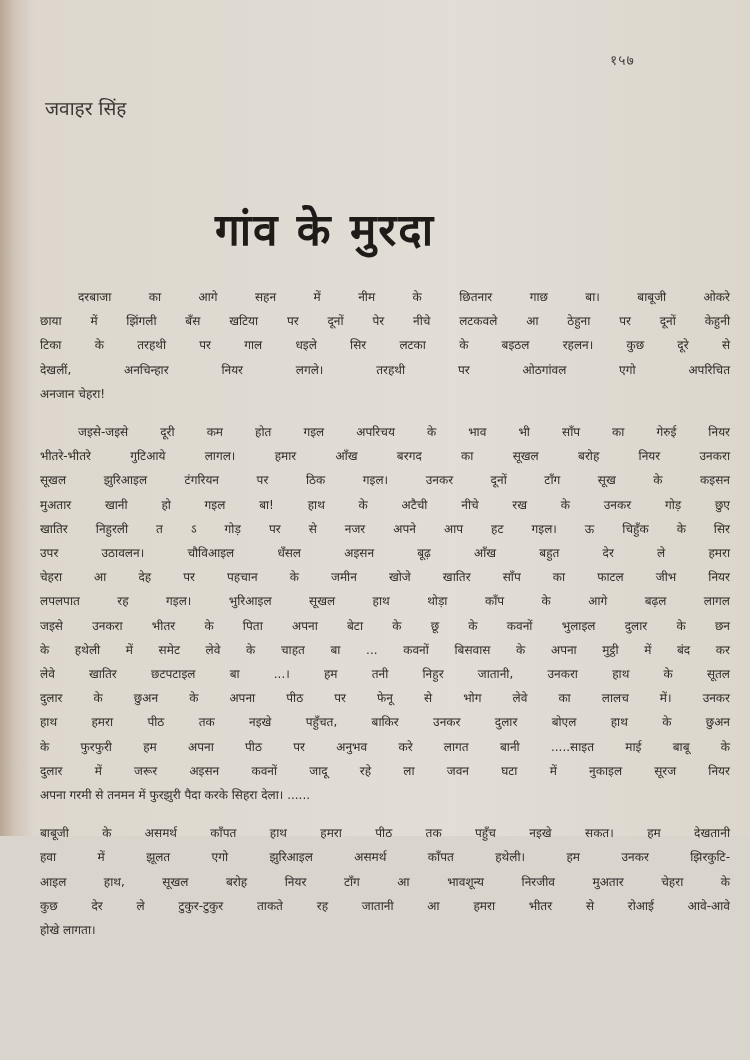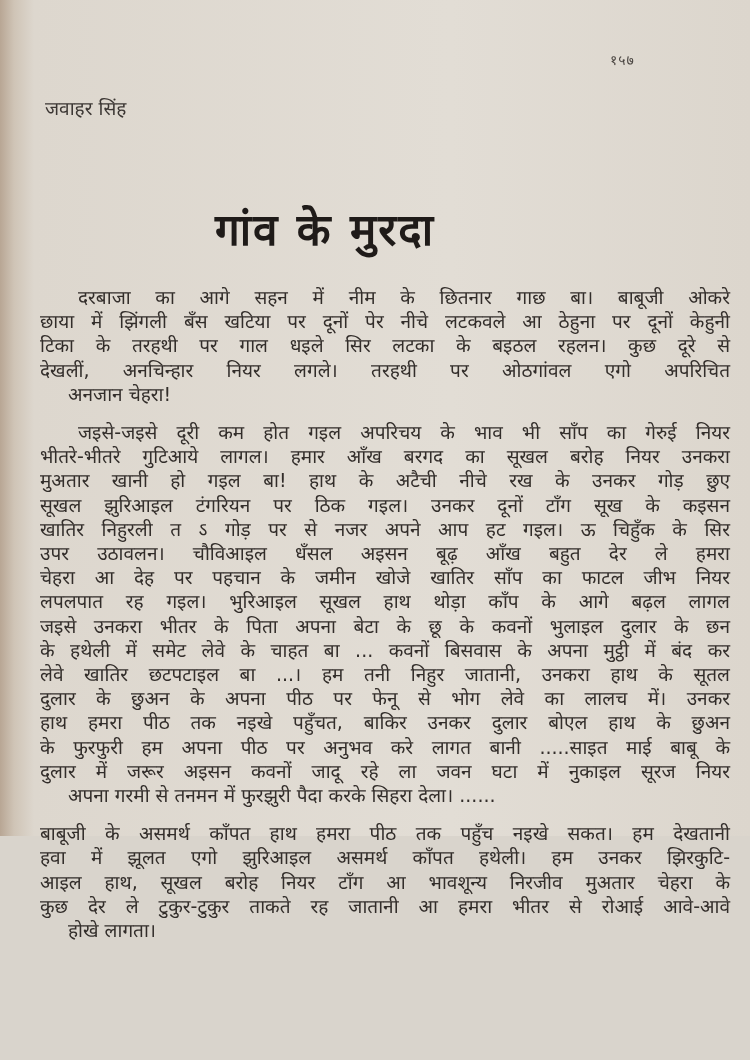--- a/index.html
+++ b/index.html
@@ -24,25 +24,25 @@
     font-size: 19px; color: #3b3633; text-align: center;
   }
   .title {
     position: absolute; top: 198px; left: 0; width: 650px;
     text-align: center;
     font-size: 44px; font-weight: bold; color: #1f1b19;
     letter-spacing: 2px;
   }
   .body-text {
     position: absolute; top: 285px; left: 40px; width: 690px;
-    font-size: 19px; line-height: 24.2px; color: #322d2a;
+    font-size: 12px; line-height: 24.2px; color: #322d2a;
   }
   .para { margin: 0 0 14px 0; }
   .line { display: block; white-space: nowrap; text-align: justify; text-align-last: justify; }
-  .line.last { text-align-last: left; margin-left: 28px; }
+  .line.last { text-align-last: left; }
   .line.indent { padding-left: 38px; }
 </style>
 </head>
 <body>
 
 <div class="page">
   <div class="page-number">१५७</div>
   <div class="author">जवाहर सिंह</div>
   <div class="title">गांव के मुरदा</div>
 
@@ -51,22 +51,22 @@
       <span class="line indent">दरबाजा का आगे सहन में नीम के छितनार गाछ बा। बाबूजी ओकरे</span>
       <span class="line">छाया में झिंगली बँस खटिया पर दूनों पेर नीचे लटकवले आ ठेहुना पर दूनों केहुनी</span>
       <span class="line">टिका के तरहथी पर गाल धइले सिर लटका के बइठल रहलन। कुछ दूरे से</span>
       <span class="line">देखलीं, अनचिन्हार नियर लगले। तरहथी पर ओठगांवल एगो अपरिचित</span>
       <span class="line last">अनजान चेहरा!</span>
     </div>
 
     <div class="para">
       <span class="line indent">जइसे-जइसे दूरी कम होत गइल अपरिचय के भाव भी साँप का गेरुई नियर</span>
       <span class="line">भीतरे-भीतरे गुटिआये लागल। हमार आँख बरगद का सूखल बरोह नियर उनकरा</span>
+      <span class="line">सूखल झुरिआइल टंगरियन पर ठिक गइल। उनकर दूनों टाँग सूख के कइसन</span>
       <span class="line">मुअतार खानी हो गइल बा! हाथ के अटैची नीचे रख के उनकर गोड़ छुए</span>
-      <span class="line">सूखल झुरिआइल टंगरियन पर ठिक गइल। उनकर दूनों टाँग सूख के कइसन</span>
       <span class="line">खातिर निहुरली त ऽ गोड़ पर से नजर अपने आप हट गइल। ऊ चिहुँक के सिर</span>
       <span class="line">उपर उठावलन। चौविआइल धँसल अइसन बूढ़ आँख बहुत देर ले हमरा</span>
       <span class="line">चेहरा आ देह पर पहचान के जमीन खोजे खातिर साँप का फाटल जीभ नियर</span>
       <span class="line">लपलपात रह गइल। भुरिआइल सूखल हाथ थोड़ा काँप के आगे बढ़ल लागल</span>
       <span class="line">जइसे उनकरा भीतर के पिता अपना बेटा के छू के कवनों भुलाइल दुलार के छन</span>
       <span class="line">के हथेली में समेट लेवे के चाहत बा ... कवनों बिसवास के अपना मुट्ठी में बंद कर</span>
       <span class="line">लेवे खातिर छटपटाइल बा ...। हम तनी निहुर जातानी, उनकरा हाथ के सूतल</span>
       <span class="line">दुलार के छुअन के अपना पीठ पर फेनू से भोग लेवे का लालच में। उनकर</span>
       <span class="line">हाथ हमरा पीठ तक नइखे पहुँचत, बाकिर उनकर दुलार बोएल हाथ के छुअन</span>
       <span class="line">के फुरफुरी हम अपना पीठ पर अनुभव करे लागत बानी .....साइत माई बाबू के</span>

